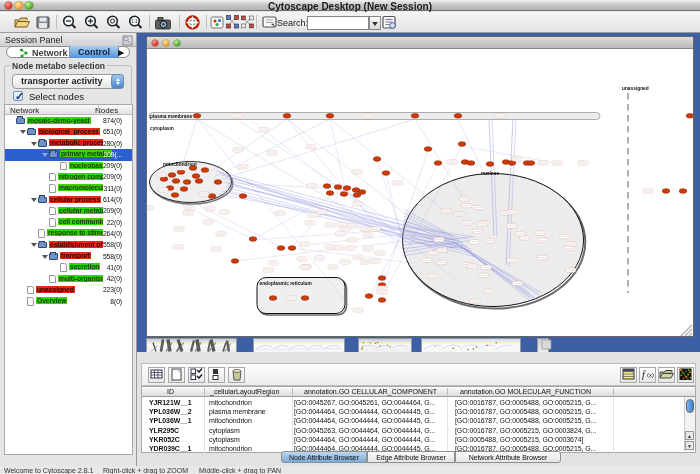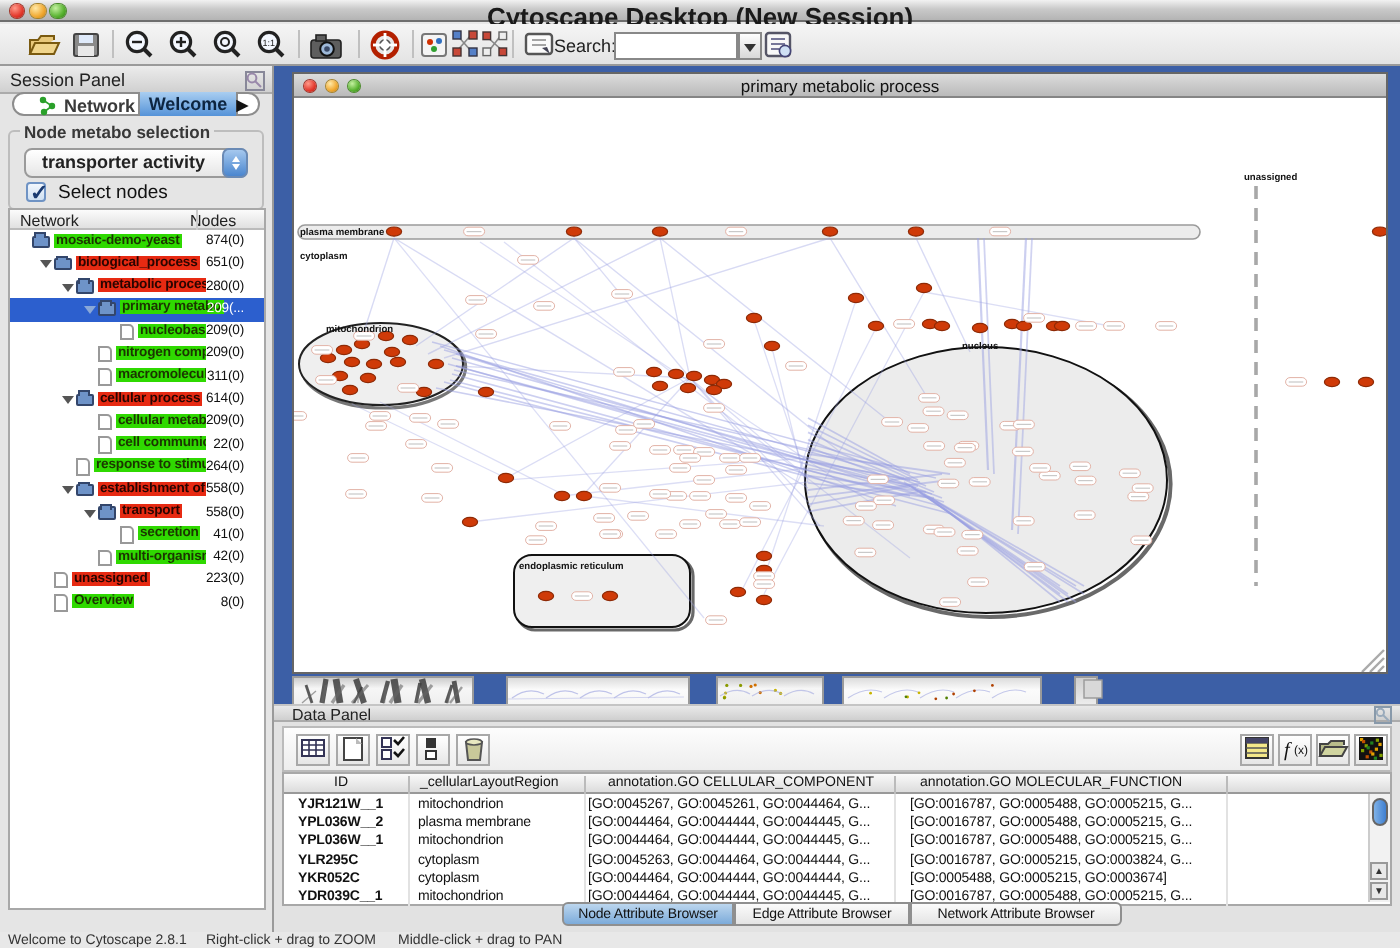--- a/index.html
+++ b/index.html
@@ -5,21 +5,21 @@
 * { margin:0; padding:0; box-sizing:border-box; }
 html,body { width:700px; height:474px; overflow:hidden; font-family:"Liberation Sans", sans-serif; }
 #app { position:absolute; left:0; top:0; width:700px; height:474px; background:#e8e8e8; }
 .abs { position:absolute; }
 
 
 #titlebar { left:0; top:0; width:700px; height:11px;
   background:linear-gradient(#f2f2f2,#c9c9c9 45%,#b4b4b4);
   border-bottom:1px solid #6e6e6e; }
 #titlebar .txt { position:absolute; left:0; right:0; top:0.5px; text-align:center;
-  font-size:13px; font-weight:bold; color:#1a1a1a; }
+  font-size:10px; font-weight:bold; color:#1a1a1a; }
 .tl { position:absolute; top:1.8px; width:7.5px; height:7.5px; border-radius:50%; }
 .tl.r { background:radial-gradient(circle at 35% 30%, #ff9a8a, #e3382c 60%, #b01e12); box-shadow:0 0 0 0.5px #a03328; }
 .tl.y { background:radial-gradient(circle at 35% 30%, #ffe9a8, #f0a830 60%, #c07d10); box-shadow:0 0 0 0.5px #a5832d; }
 .tl.g { background:radial-gradient(circle at 35% 30%, #c4f0a0, #58b230 60%, #2d7d10); box-shadow:0 0 0 0.5px #4a8a2a; }
 
 
 #toolbar { left:0; top:12px; width:700px; height:21px;
   background:linear-gradient(#f5f5f5,#e3e3e3);
   border-bottom:1px solid #9a9a9a; }
 .tbsep { position:absolute; top:3px; width:1px; height:14px; background:#c0c0c0; }
@@ -220,21 +220,20 @@
     <div style="position:absolute;left:372px;top:9.5px;width:0;height:0;border-left:3px solid transparent;border-right:3px solid transparent;border-top:4px solid #333"></div>
   </div>
 
   <div id="desktop" class="abs"></div>
 
   <div id="netwin" class="abs">
     <div id="netwin-bar">
       <div class="tl2 r tl" style="left:4.5px"></div>
       <div class="tl2 y tl" style="left:15.5px"></div>
       <div class="tl2 g tl" style="left:26.5px"></div>
-      <div class="txt">primary metabolic process</div>
     </div>
     <svg id="graph" width="546" height="287" viewBox="147 48 546 287" style="position:absolute;left:0;top:12px">
         <rect x="149" y="111.5" width="451" height="7" rx="3.5" fill="#ececec" stroke="#9a9a9a" stroke-width="0.8"></rect>
 <ellipse cx="190.5" cy="181" rx="41" ry="20.5" fill="none" stroke="#555" stroke-width="1.6" opacity="0.8" transform="translate(1.3,1.5)"></ellipse>
 <ellipse cx="190.5" cy="181" rx="41" ry="20.5" fill="#efefef" stroke="#222" stroke-width="1"></ellipse>
 <ellipse cx="493" cy="239" rx="90.5" ry="66.5" fill="none" stroke="#444" stroke-width="2" opacity="0.8" transform="translate(1.8,2)"></ellipse>
 <ellipse cx="493" cy="239" rx="90.5" ry="66.5" fill="#ececec" stroke="#111" stroke-width="1"></ellipse>
 <rect x="258.5" y="278" width="88" height="36" rx="9" fill="none" stroke="#444" stroke-width="1.6" opacity="0.8"></rect>
 <rect x="257" y="276.5" width="88" height="36" rx="9" fill="#efefef" stroke="#111" stroke-width="1"></rect>
 <line x1="628" y1="92" x2="628" y2="292" stroke="#a8a8a8" stroke-width="1.8" stroke-dasharray="6.5,4.5"></line>
@@ -656,21 +655,21 @@
       </svg>
     </div>
     <div id="tabbar">
       <svg width="10" height="10" style="position:absolute;left:12px;top:1px">
         <circle cx="2.5" cy="2" r="1.6" fill="#2aa02a"></circle>
           <circle cx="7" cy="5" r="1.6" fill="#2aa02a"></circle>
           <circle cx="3" cy="8" r="1.6" fill="#2aa02a"></circle>
         <path d="M2.5 2 L7 5 L3 8" stroke="#2aa02a" stroke-width="0.8" fill="none"></path>
       </svg>
       <span style="position:absolute;left:25px;top:0.5px">Network</span>
-      <div id="tab-mosaic">Welcome</div>
+      <div id="tab-mosaic">Control</div>
       <span style="position:absolute;right:5px;top:0.5px;font-size:7.5px;color:#111">▶</span>
     </div>
     <div id="grpbox">
         <span class="lbl">Node metabo selection</span>
       </div>
     <div id="checkrow">
         <div id="checkbox"></div>
         <span class="ctxt">Select nodes</span>
       </div>
     <div id="combo">transporter activity<span class="btn"></span></div>
@@ -771,28 +770,20 @@
 <div class="trow">
             <span class="file" style="left:22px"></span>
             <span class="lab g" style="left:31px;max-width:67px">Overview</span>
             <span class="num" style="">8(0)</span>
           </div>
         </div>
     </div>
   </div>
 
   <div id="dpanel" class="abs">
-    <div id="dpanel-hdr">
-        <span>Data Panel</span>
-      <svg width="9" height="9" style="position:absolute;right:4px;top:0px">
-        <rect x="0.5" y="0.5" width="8" height="8" fill="none" stroke="#89a" stroke-width="1"></rect>
-        <circle cx="3.2" cy="3.2" r="1.8" fill="none" stroke="#9ab" stroke-width="1"></circle>
-        <line x1="4.5" y1="4.5" x2="7.5" y2="7.5" stroke="#9ab" stroke-width="1"></line>
-      </svg>
-    </div>
     <div id="dtoolbar">
         <div class="dbtn" style="left:6px"></div>
 <svg width="17" height="16" style="position:absolute;left:6px;top:2px">
           <rect x="3" y="4" width="11" height="8" fill="#fff" stroke="#335" stroke-width="1"></rect>
           <path d="M3 6.5 h11 M3 9 h11 M6.5 4 v8 M10 4 v8" stroke="#335" stroke-width="0.8"></path>
         </svg>
 <div class="dbtn" style="left:26px"></div>
 <svg width="17" height="16" style="position:absolute;left:26px;top:2px">
           <rect x="4" y="3" width="9" height="11" fill="#fff" stroke="#444" stroke-width="1"></rect>
           <path d="M10 3 L13 6 L10 6 Z" fill="#bbb"></path>

